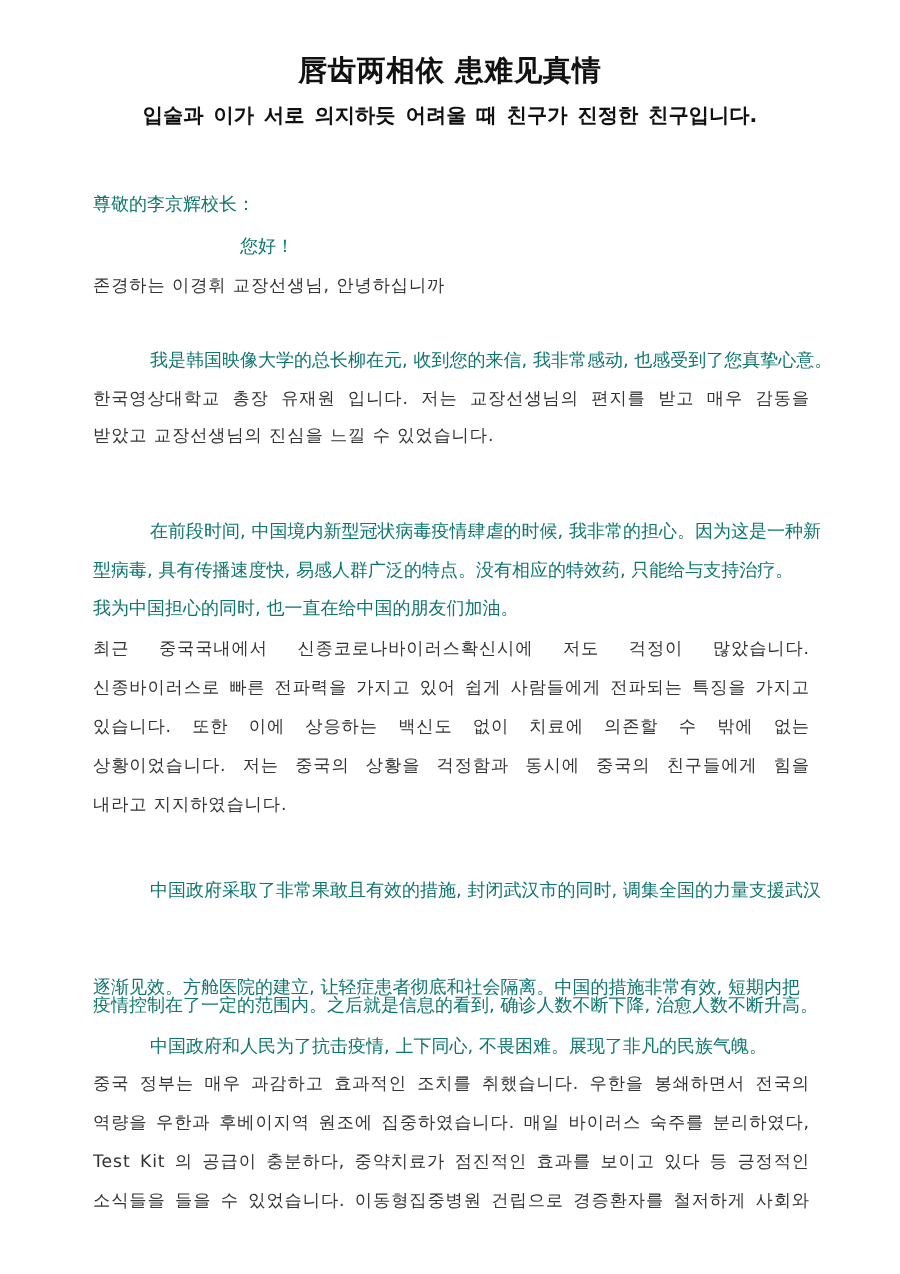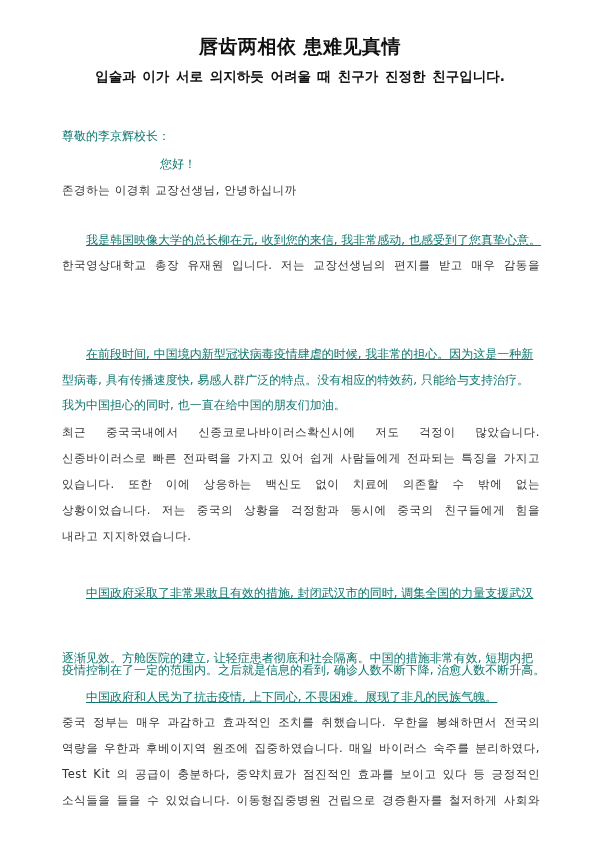--- a/index.html
+++ b/index.html
@@ -6,37 +6,38 @@
   body { width: 600px; height: 849px; overflow: hidden; position: relative;
          font-family: "DejaVu Sans", "Liberation Sans", sans-serif; color: #1a1a1a; }
   .page { position: absolute; left: 0; top: 0; width: 600px; height: 849px; }
   .title { position: absolute; top: 34px; left: 0; width: 600px; text-align: center;
            font-size: 19px; font-weight: bold; color: #111; letter-spacing: 0.5px; }
   .subtitle { position: absolute; top: 68px; left: 0; width: 600px; text-align: center;
               font-size: 13.5px; font-weight: bold; color: #111; word-spacing: 2px; }
   .line { position: absolute; left: 62px; width: 478px; font-size: 12px; line-height: 16px;
           white-space: nowrap; color: #0f766e; }
   .just { text-align: justify; text-align-last: justify; white-space: normal; height: 16px; overflow: hidden; }
-  .indent { left: 86px; width: 454px; text-decoration: underline; }
+  .indent { left: 100px; width: 454px; }
   .center-hello { left: 160px; }
   .kr { font-size: 11.5px; color: #333; letter-spacing: 0.6px; }
 </style>
 </head>
 <body>
 
 <div class="page">
   <div class="title">唇齿两相依  患难见真情</div>
   <div class="subtitle">입술과 이가 서로 의지하듯 어려울 때 친구가 진정한 친구입니다.</div>
 
   <div class="line" style="top:128px;">尊敬的李京辉校长：</div>
   <div class="line center-hello" style="top:156px;">您好！</div>
   <div class="line kr" style="top:182px;">존경하는 이경휘 교장선생님, 안녕하십니까</div>
 
   <div class="line indent" style="top:232px;">我是韩国映像大学的总长柳在元, 收到您的来信, 我非常感动, 也感受到了您真挚心意。</div>
   <div class="line kr just" style="top:257px;">한국영상대학교 총장 유재원 입니다. 저는 교장선생님의 편지를 받고 매우 감동을</div>
+  <div class="line kr" style="top:282px;">받았고 교장선생님의 진심을 느낄 수 있었습니다.</div>
 
   <div class="line indent" style="top:346px;">在前段时间, 中国境内新型冠状病毒疫情肆虐的时候, 我非常的担心。因为这是一种新</div>
   <div class="line" style="top:372px;">型病毒, 具有传播速度快, 易感人群广泛的特点。没有相应的特效药, 只能给与支持治疗。</div>
   <div class="line" style="top:397px;">我为中国担心的同时, 也一直在给中国的朋友们加油。</div>
   <div class="line kr just" style="top:424px;">최근 중국국내에서 신종코로나바이러스확신시에 저도 걱정이 많았습니다.</div>
   <div class="line kr just" style="top:450px;">신종바이러스로 빠른 전파력을 가지고 있어 쉽게 사람들에게 전파되는 특징을 가지고</div>
   <div class="line kr just" style="top:476px;">있습니다. 또한 이에 상응하는 백신도 없이 치료에 의존할 수 밖에 없는</div>
   <div class="line kr just" style="top:502px;">상황이었습니다. 저는 중국의 상황을 걱정함과 동시에 중국의 친구들에게 힘을</div>
   <div class="line kr" style="top:528px;">내라고 지지하였습니다.</div>
 

